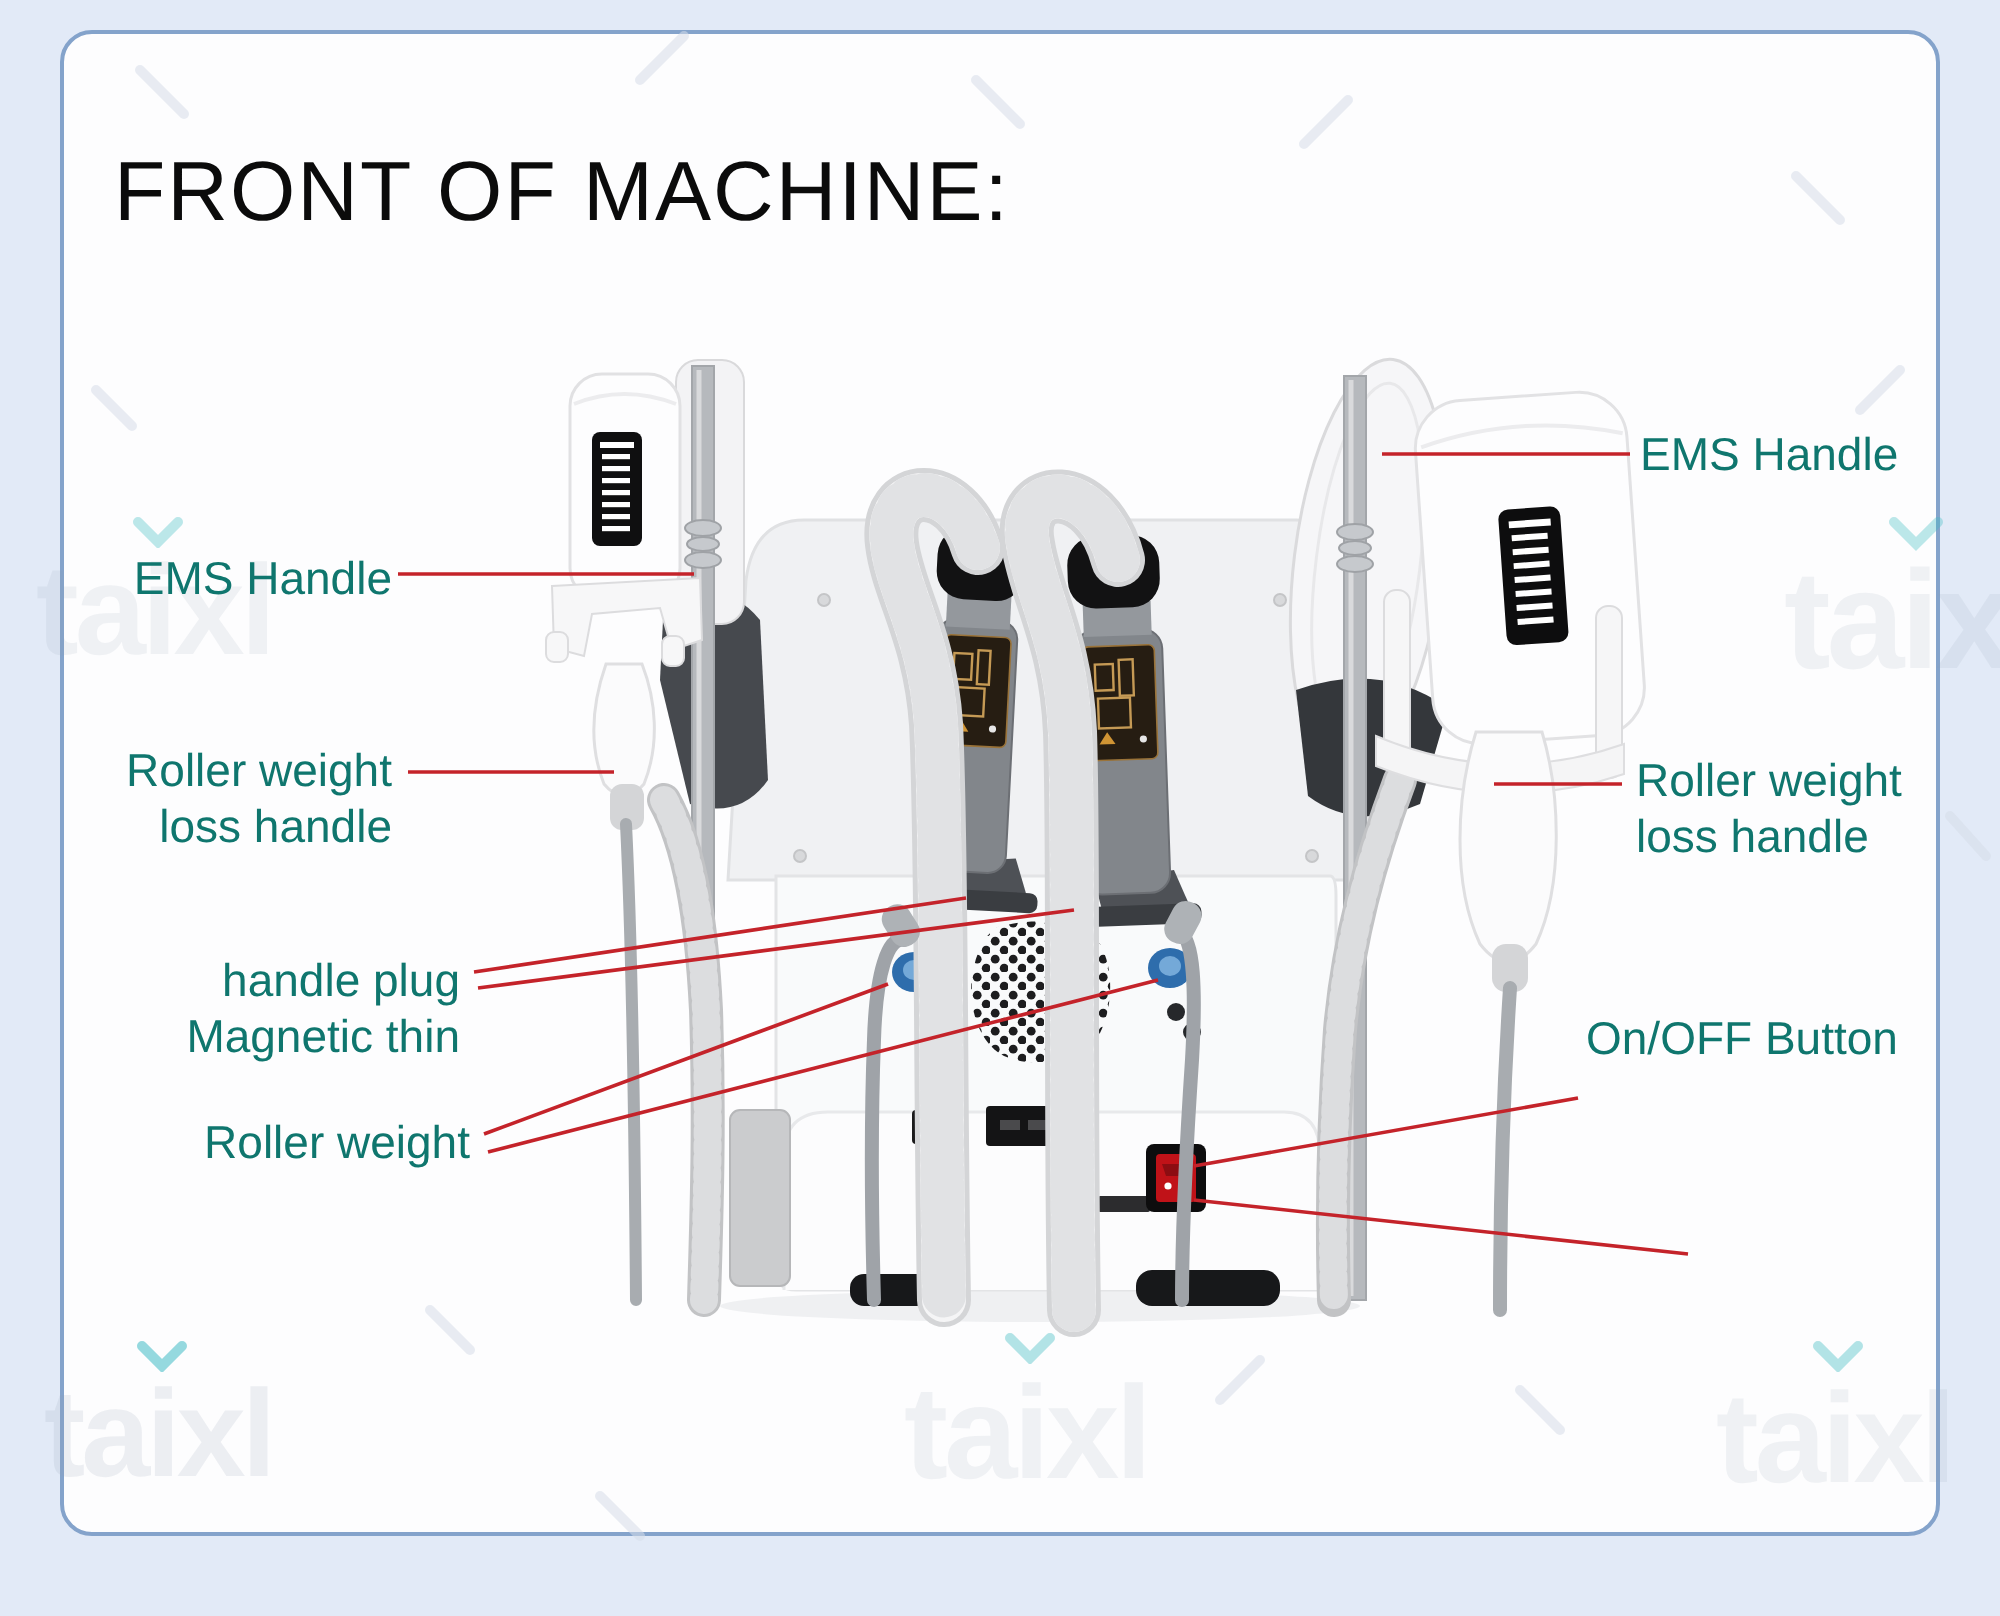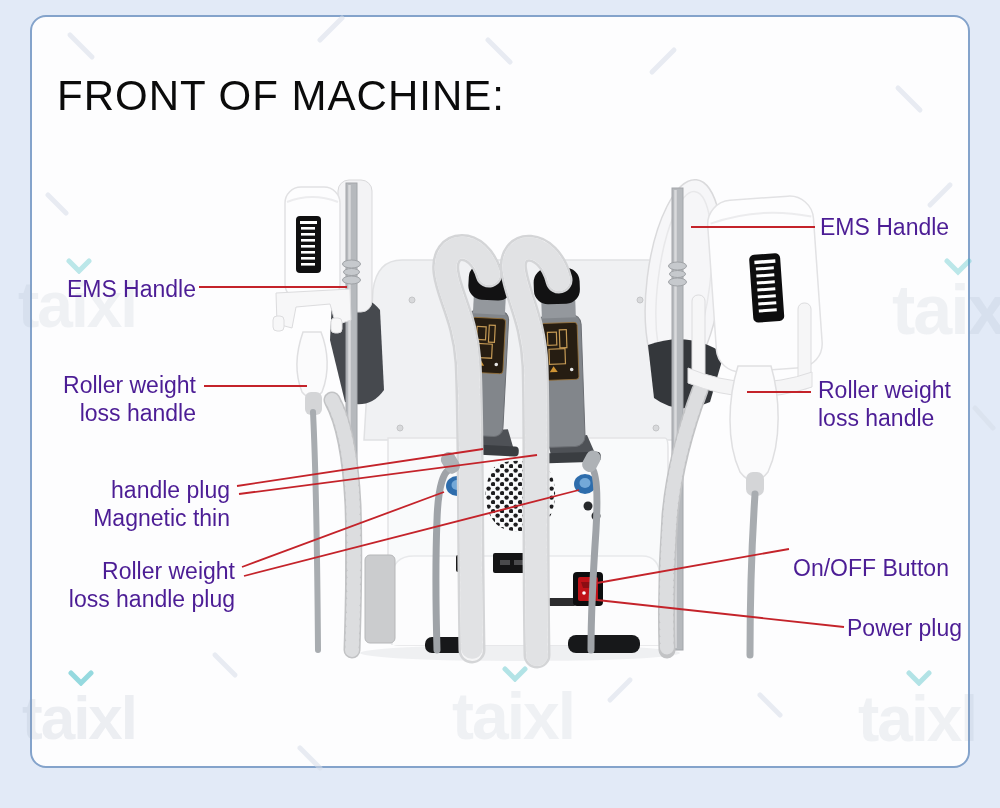--- a/index.html
+++ b/index.html
@@ -11,21 +11,21 @@
   .panel{
     position:absolute;left:30px;top:15px;width:936px;height:749px;
     background:#fdfdfe;border:2px solid #84a3cb;border-radius:16px;
   }
   .page-title{
     position:absolute;left:57px;top:72px;
     font-size:42px;letter-spacing:1px;color:#0b0b0b;
     font-family:"Liberation Sans", sans-serif;
   }
   .label{
-    position:absolute;color:#4c1d95;font-size:23px;line-height:28px;
+    position:absolute;color:#0f766e;font-size:23px;line-height:28px;
     font-family:"Liberation Sans", sans-serif;
   }
   .label.right-align{text-align:right;}
   .label.left-align{text-align:left;}
   .wm{
     position:absolute;font-weight:bold;letter-spacing:-2px;
     color:rgba(150,162,178,0.13);
     font-family:Liberation Sans, sans-serif;
     pointer-events:none;white-space:nowrap;
   }
@@ -286,32 +286,28 @@
     <div>loss handle</div>
   </div>
 
   <div class="label right-align" style="left:40px;top:476px;width:190px;">
     <div>handle plug</div>
     <div>Magnetic thin</div>
   </div>
 
   <div class="label right-align" style="left:40px;top:557px;width:195px;">
     <div>Roller weight</div>
-    <div>loss handle plug</div>
   </div>
 
   <div class="label left-align" style="left:820px;top:213px;width:160px;">
     <span>EMS Handle</span>
   </div>
 
   <div class="label left-align" style="left:818px;top:376px;width:160px;">
     <div>Roller weight</div>
     <div>loss handle</div>
   </div>
 
-  <div class="label left-align" style="left:793px;top:554px;width:180px;">
+  <div class="label left-align" style="left:793px;top:505px;width:180px;">
     <span>On/OFF Button</span>
   </div>
 
-  <div class="label left-align" style="left:847px;top:614px;width:140px;">
-    <span>Power plug</span>
-  </div>
 </div>
 
 </body></html>

